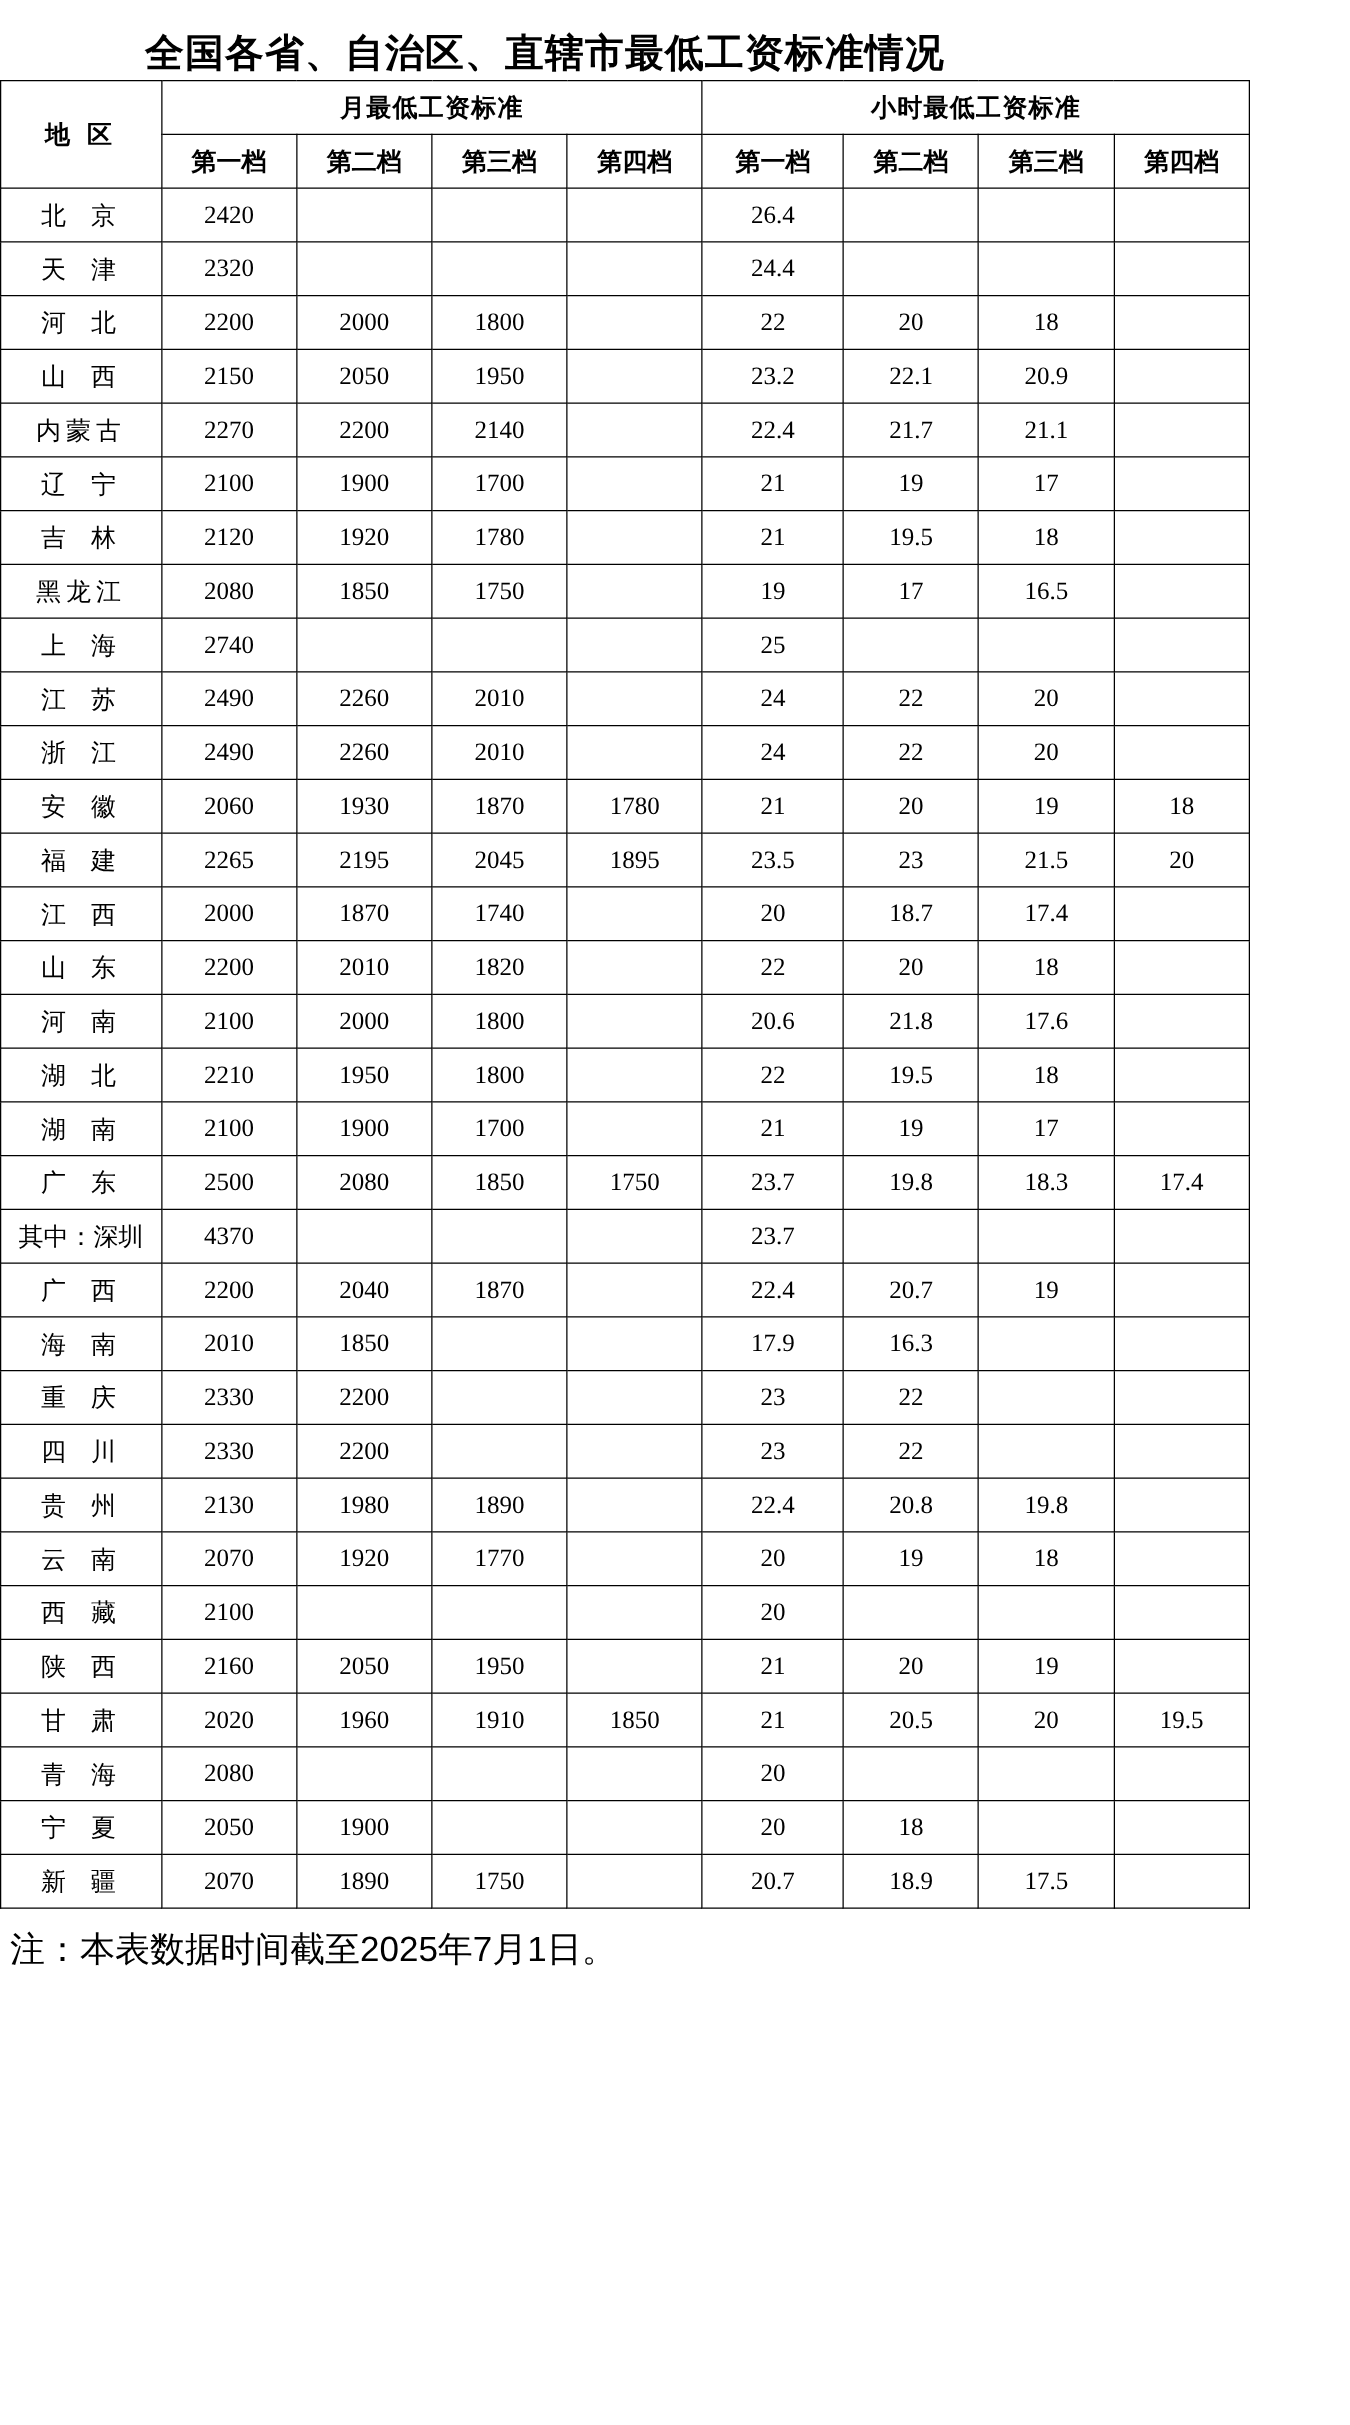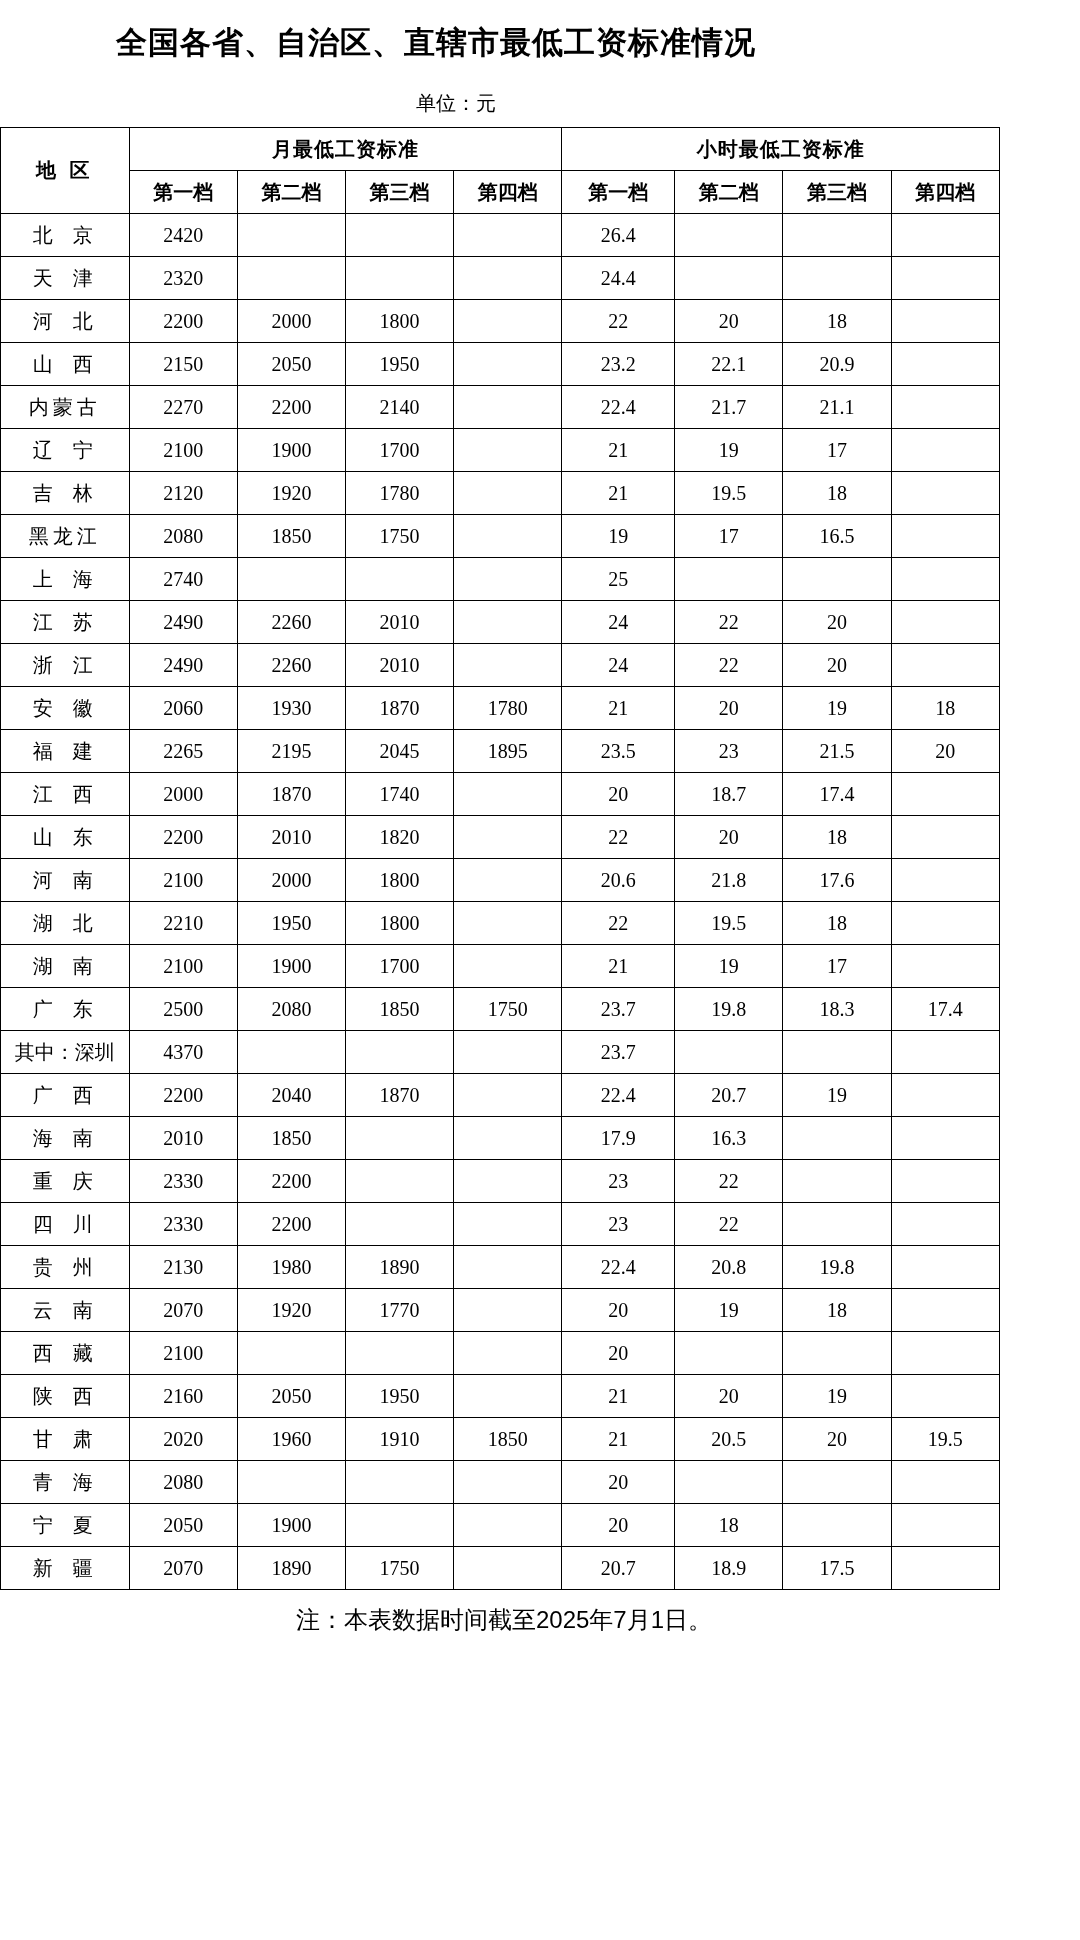--- a/index.html
+++ b/index.html
@@ -88,37 +88,34 @@
   col.c-m2 { width: 96px; }
   col.c-m3 { width: 96px; }
   col.c-m4 { width: 96px; }
   col.c-h1 { width: 100px; }
   col.c-h2 { width: 96px; }
   col.c-h3 { width: 96px; }
   col.c-h4 { width: 96px; }
   .note {
     width: 1000px;
     margin: 14px auto 0 auto;
-    font-size: 24px;
-    text-align: center;
+    font-size: 28px;
+    text-align: left;
     padding-left: 8px;
     box-sizing: border-box;
     font-family: "Liberation Sans", "DejaVu Sans", sans-serif;
   }
 </style>
 </head>
 <body>
 
 <div class="page">
 
   <div class="title">全国各省、自治区、直辖市最低工资标准情况</div>
 
-  <div class="unit-line">
-    <span class="unit-inner">单位：元</span>
-  </div>
 
   <table class="wage">
     <colgroup>
       <col class="c-region">
       <col class="c-m1">
         <col class="c-m2">
         <col class="c-m3">
         <col class="c-m4">
       <col class="c-h1">
         <col class="c-h2">

